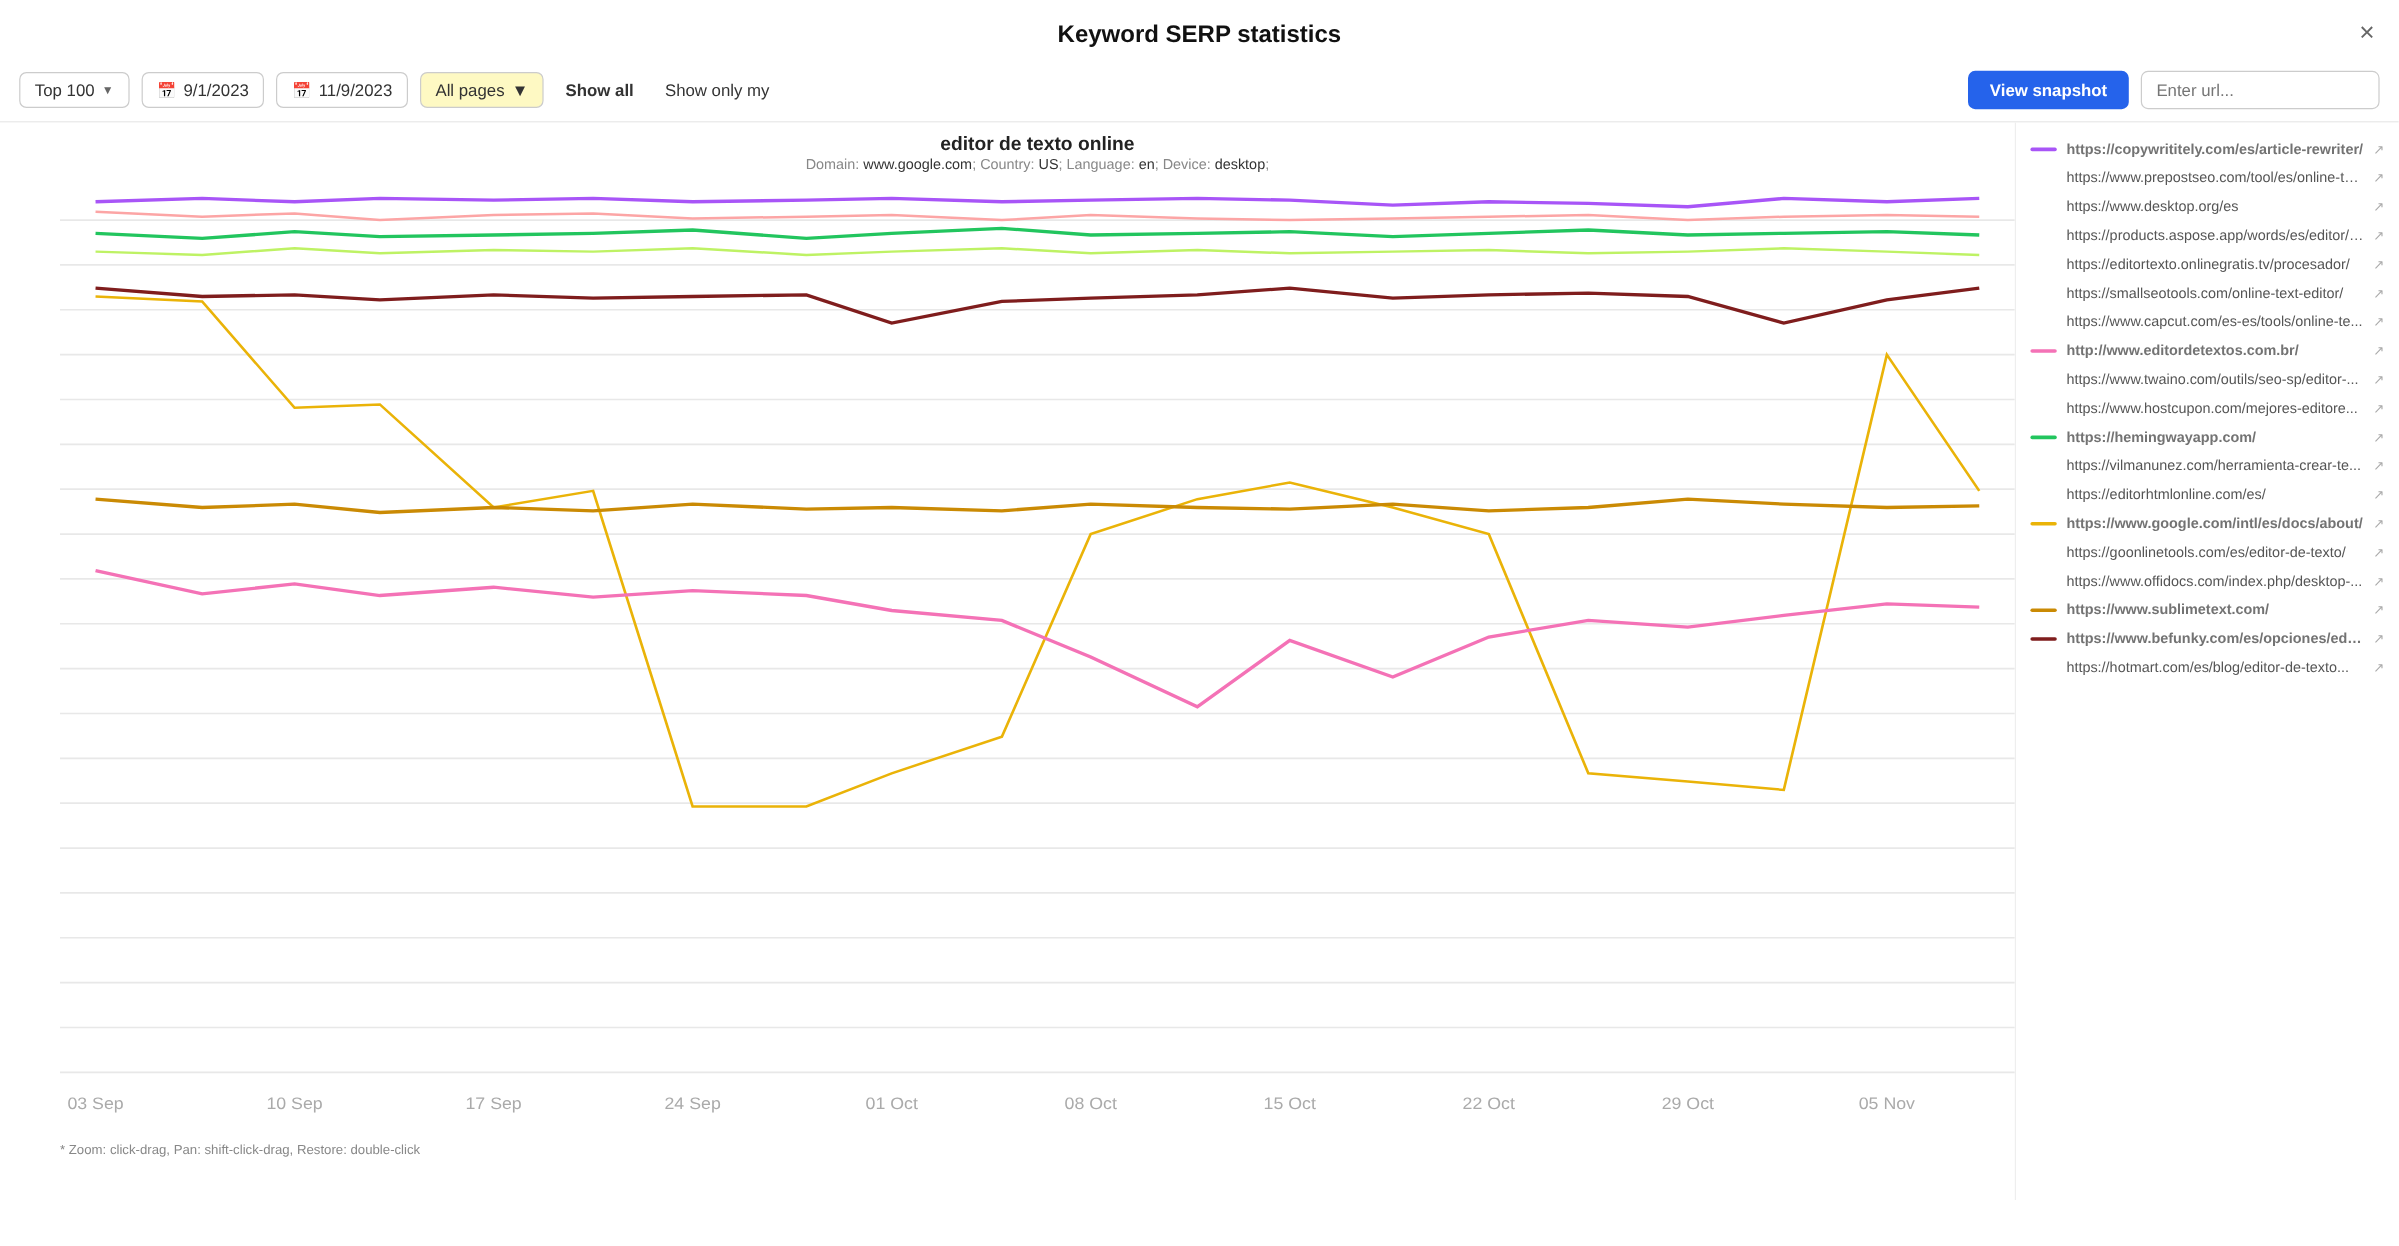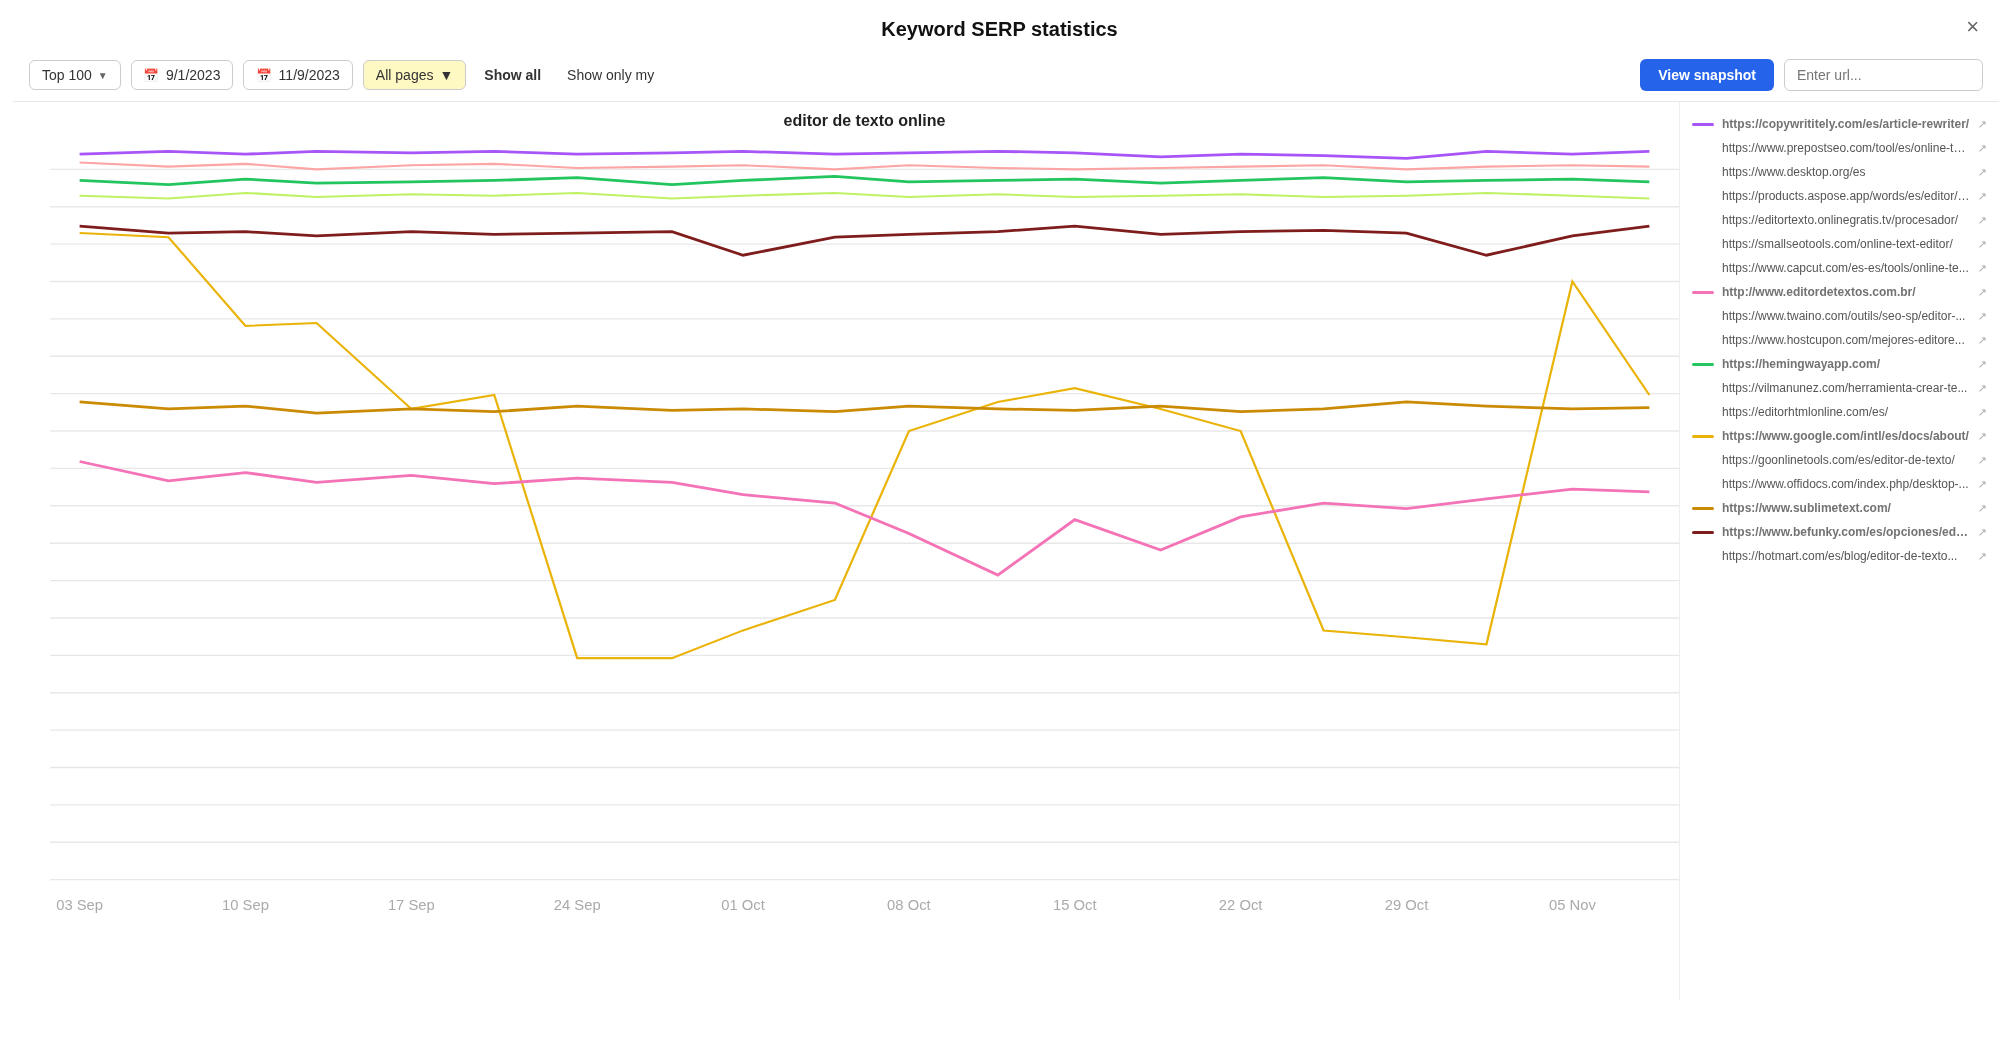--- a/index.html
+++ b/index.html
@@ -28,21 +28,20 @@
       color: #666;
       line-height: 1;
     }
 
     .toolbar {
       display: flex;
       align-items: center;
       gap: 10px;
       padding: 8px 16px 10px;
       border-bottom: 1px solid #e8e8e8;
-      margin-left: 13px;
     }
 
     .select-btn {
       display: flex;
       align-items: center;
       gap: 6px;
       border: 1px solid #ccc;
       border-radius: 6px;
       padding: 6px 12px;
       background: #fff;
@@ -255,20 +254,23 @@
   <div class="spacer"></div>
 
   <button class="view-snapshot-btn">View snapshot</button>
   <input class="url-input" type="text" placeholder="Enter url..." style="">
 </div>
 
 <div class="chart-area">
   <div class="chart-container">
     <div class="chart-title-area">
       <div class="chart-title">editor de texto online</div>
+      <div class="chart-subtitle">
+        Domain: <span class="val">www.google.com</span>; Country: <span class="val">US</span>; Language: <span class="val">en</span>; Device: <span class="val">desktop</span>;
+      </div>
     </div>
     <div class="chart-svg-wrap">
       <svg class="main-chart" viewBox="0 0 1100 580" preserveAspectRatio="none">
 
         <defs>
           <clipPath id="chartClip">
             <rect x="0" y="0" width="1100" height="560"></rect>
           </clipPath>
         </defs>
 
@@ -335,20 +337,21 @@
 
         <polyline clip-path="url(#chartClip)" fill="none" stroke="#7f1d1d" stroke-width="2" points="20,68 80,73 132,72 180,75 244,72 300,74 356,73 420,72 468,89 530,76 580,74 640,72 692,68 750,74 804,72 860,71 916,73 970,89 1028,75 1080,68"></polyline>
 
         <polyline clip-path="url(#chartClip)" fill="none" stroke="#eab308" stroke-width="1.5" points="20,73 80,76 132,140 180,138 244,200 300,190 356,380 420,380 468,360 530,338 580,216 640,195 692,185 750,200 804,216 860,360 916,365 970,370 1028,108 1080,190"></polyline>
 
         <polyline clip-path="url(#chartClip)" fill="none" stroke="#f472b6" stroke-width="2" points="20,238 80,252 132,246 180,253 244,248 300,254 356,250 420,253 468,262 530,268 580,290 640,320 692,280 750,302 804,278 860,268 916,272 970,265 1028,258 1080,260"></polyline>
 
         <polyline clip-path="url(#chartClip)" fill="none" stroke="#ca8a04" stroke-width="2" points="20,195 80,200 132,198 180,203 244,200 300,202 356,198 420,201 468,200 530,202 580,198 640,200 692,201 750,198 804,202 860,200 916,195 970,198 1028,200 1080,199"></polyline>
       </svg>
     </div>
+    <div class="zoom-hint">* Zoom: click-drag, Pan: shift-click-drag, Restore: double-click</div>
   </div>
 
   <div class="legend-panel" id="legend-panel">
 
   <div class="legend-item">
         <div class="legend-line" style="background: rgb(168, 85, 247); min-width: 22px;"></div>
         <span class="legend-url highlighted">https://copywrititely.com/es/article-rewriter/</span>
         <span class="legend-ext-icon">↗</span>
       </div>
       <div class="legend-item">

